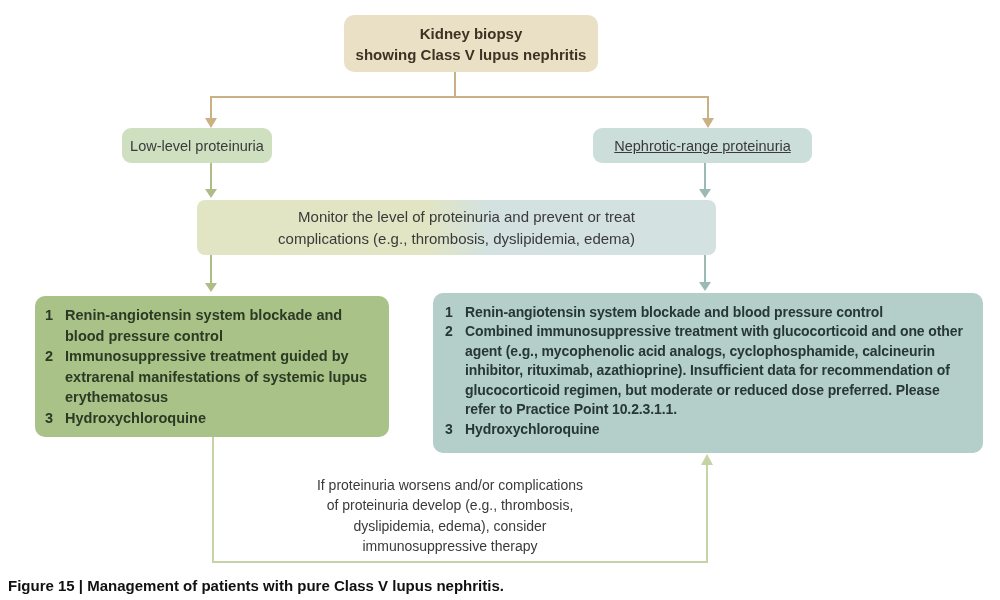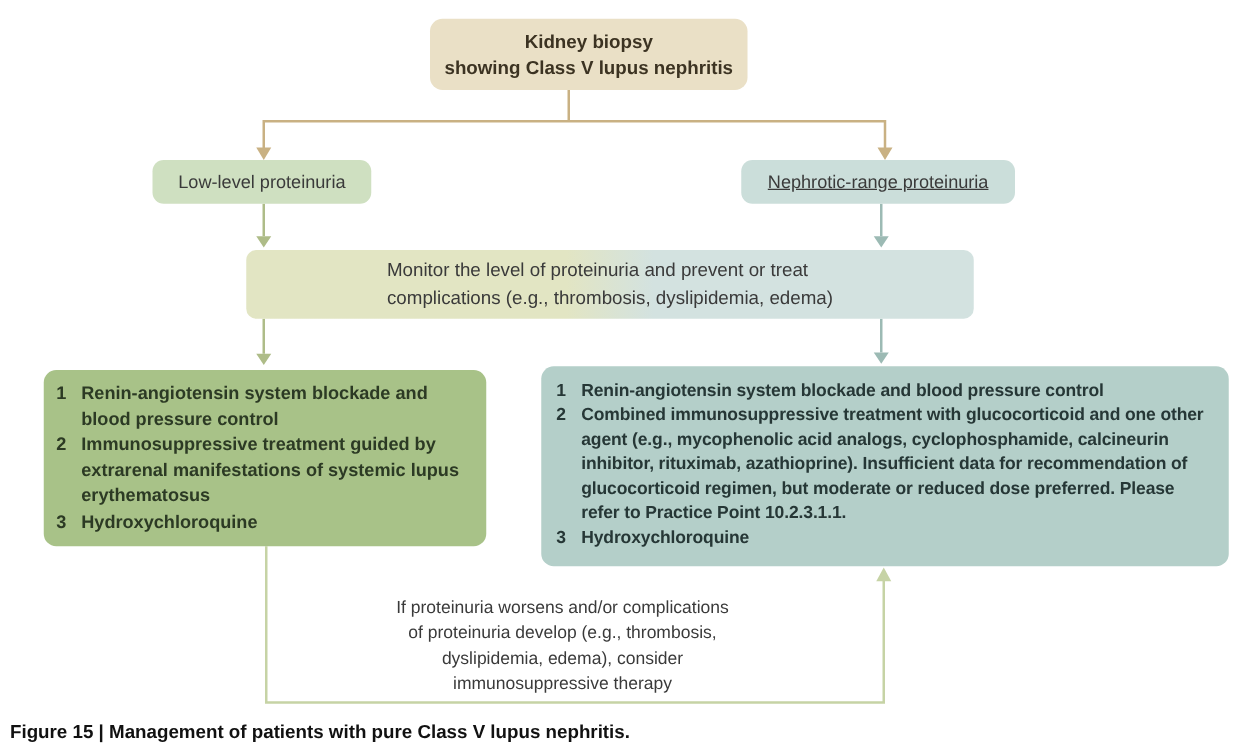--- a/index.html
+++ b/index.html
@@ -38,46 +38,46 @@
     background: var(--tan-box-bg);
     border-radius: 10px;
     color: var(--tan-box-text);
     font-weight: bold;
     font-size: 15px;
     line-height: 1.4;
     text-align: center;
     white-space: pre-line;
   }
   .branch-left {
-    left: 122px; top: 128px; width: 175px; height: 35px;
+    left: 122px; top: 128px; width: 150px; height: 35px;
     background: var(--light-green-bg);
     border-radius: 9px;
     color: var(--text-dark);
     font-size: 14.5px;
     text-align: center;
   }
   .branch-right {
     left: 593px; top: 128px; width: 219px; height: 35px;
     background: var(--light-teal-bg);
     border-radius: 9px;
     color: var(--text-dark);
     font-size: 14.5px;
     text-align: center;
     text-decoration: underline;
   }
   .monitor-box {
-    left: 197px; top: 200px; width: 582px; height: 55px;
+    left: 197px; top: 200px; width: 519px; height: 55px;
     background: linear-gradient(90deg,
       var(--monitor-green) 0%, var(--monitor-green) 44%,
       var(--monitor-teal) 56%, var(--monitor-teal) 100%);
     border-radius: 8px;
     color: var(--text-dark);
     font-size: 15px;
     line-height: 1.45;
-    text-align: left;
+    text-align: right;
     white-space: pre-line;
   }
   .treat-box {
     border-radius: 10px;
     font-weight: bold;
     align-items: flex-start;
     justify-content: flex-start;
     flex-direction: column;
   }
   .treat-left {

